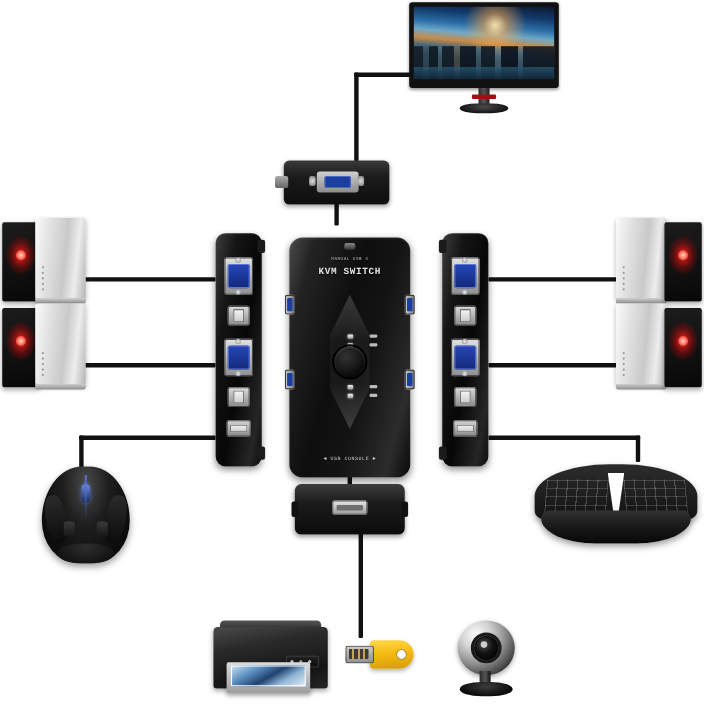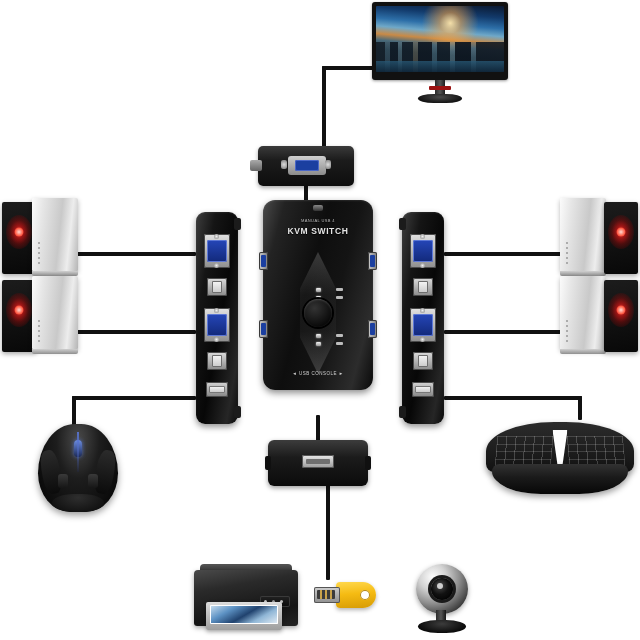--- a/index.html
+++ b/index.html
@@ -47,23 +47,23 @@
     background:linear-gradient(180deg,#cfcfcf,#8c8c8c);
     border-radius:3px;display:flex;align-items:center;justify-content:center;}
   .vga-port .blue{width:24px;height:11px;background:#1b3fa0;border-radius:2px;
     box-shadow:inset 0 0 0 1px #4b68c8;}
   .vga-screw{position:absolute;top:14px;width:6px;height:9px;
     background:radial-gradient(circle,#ddd,#777);border-radius:2px;}
   .vga-tail{position:absolute;left:-8px;top:14px;width:12px;height:11px;
     background:linear-gradient(180deg,#aaa,#666);border-radius:2px;}
 
   
-  .kvm{position:absolute;left:263px;top:200px;width:110px;height:190px;
+  .kvm{position:absolute;left:263px;top:216px;width:110px;height:218px;
     background:linear-gradient(105deg,#4a4a4a 0%,#232323 14%,#0e0e0e 42%,#141414 62%,#2c2c2c 86%,#090909 100%);
-    border-radius:12px;box-shadow:0 3px 7px rgba(0,0,0,.45), inset 0 1px 2px rgba(255,255,255,.10);}
+    border-radius:12px;box-shadow:0 3px 7px rgba(0,0,0,.45), inset 0 1px 2px rgba(255,255,255,.10);font-family:Liberation Mono, monospace;}
   .kvm-top-led{position:absolute;left:50px;top:5px;width:10px;height:6px;
     background:linear-gradient(180deg,#888,#333);border-radius:2px;}
   .kvm-brand{position:absolute;left:0;top:18px;width:100%;text-align:center;
     color:#b9b9b9;font-size:4px;letter-spacing:.4px;
     text-shadow:0 1px 0 #000;}
   .kvm-title{position:absolute;left:0;top:26px;width:100%;text-align:center;
     color:#e4e4e4;font-size:8.5px;font-weight:bold;letter-spacing:.6px;
     text-shadow:0 1px 1px #000;}
   .kvm-diamond{position:absolute;left:37px;top:52px;width:36px;height:122px;
     background:linear-gradient(180deg, rgba(160,160,160,.30), rgba(90,90,90,.12) 35%,

